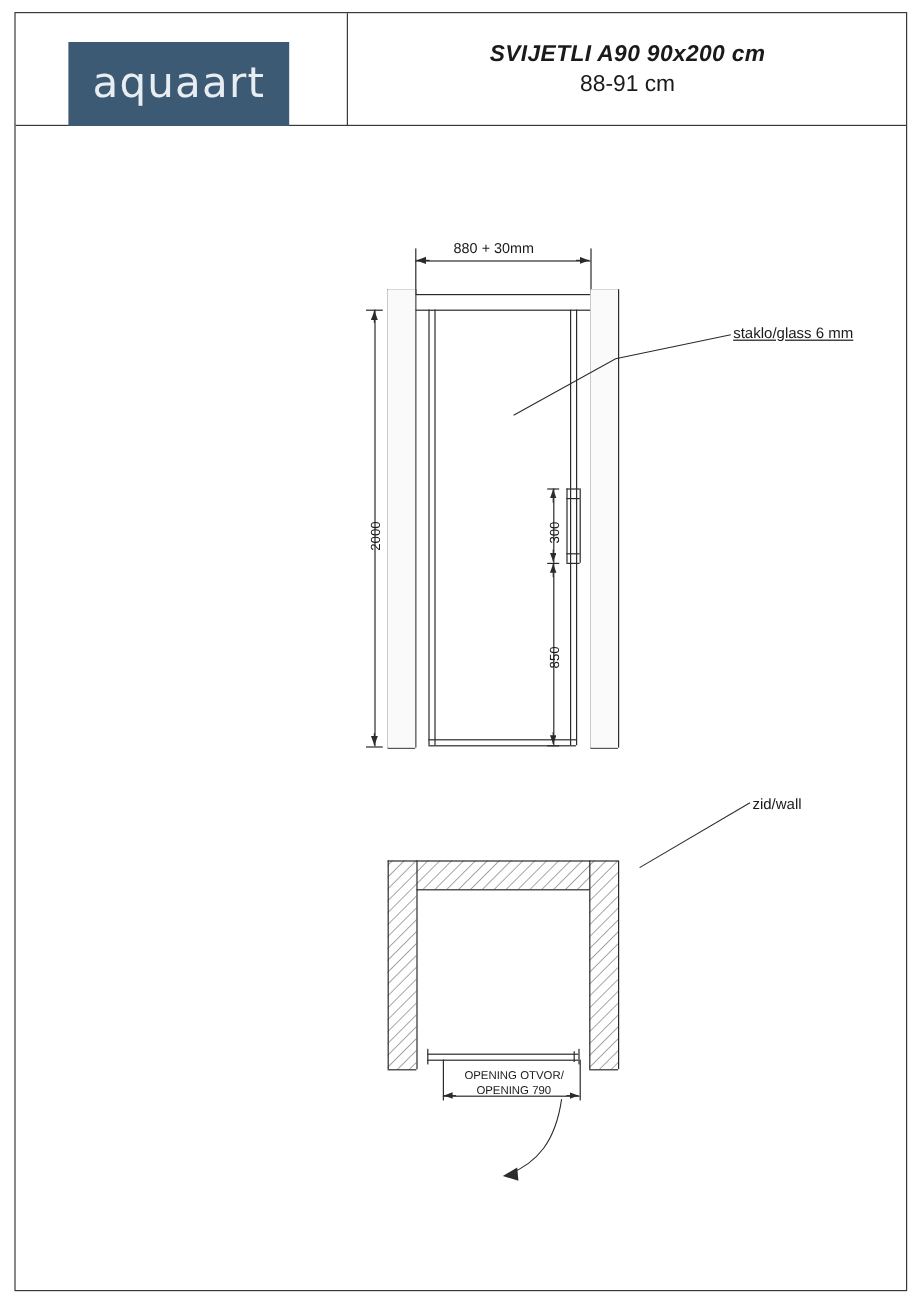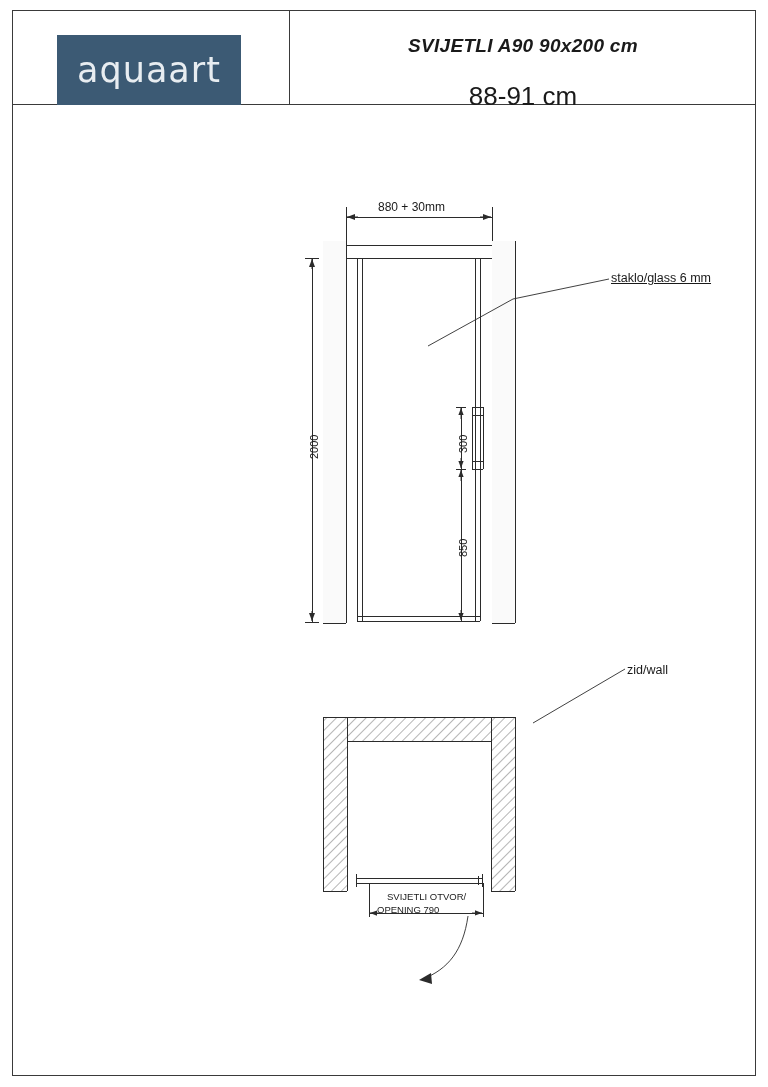--- a/index.html
+++ b/index.html
@@ -70,22 +70,22 @@
     width: 440px;
     text-align: center;
   }
   #title-line1 {
     font-size: 19px;
     font-style: italic;
     font-weight: bold;
     letter-spacing: 0.3px;
   }
   #title-line2 {
-    font-size: 26px;
-    margin-top: 24px;
+    font-size: 19px;
+    margin-top: 3px;
   }
 
   
   .ln {
     position: absolute;
     background: #2b2b2b;
   }
   .hl { height: 1px; }
   .vl { width: 1px; }
 
@@ -190,22 +190,22 @@
 
   <div class="ln hl" style="left:343px; top:867px; width:126px;"></div>
   <div class="ln hl" style="left:343px; top:872px; width:126px;"></div>
   <div class="ln vl" style="left:343px; top:863px; height:13px;"></div>
   <div class="ln vl" style="left:469px; top:863px; height:13px;"></div>
   <div class="ln vl" style="left:465px; top:865px; height:9px;"></div>
 
   <div class="ln hl" style="left:356px; top:902px; width:114px;"></div>
   <div class="ln vl" style="left:356px; top:872px; height:34px;"></div>
   <div class="ln vl" style="left:470px; top:872px; height:34px;"></div>
-  <div class="lbl lbl-sm" style="left:374px; top:880px;">SVIJETLI OTVOR/</div>
-  <div class="lbl lbl-sm" style="left:364px; top:893px;">OPENING 790</div>
+  <div class="lbl lbl-sm" style="left:374px; top:880px;">OPENING OTVOR/</div>
+  <div class="lbl lbl-sm" style="left:384px; top:893px;">OPENING 790</div>
 
   <div class="lbl callout-text" style="left:614px; top:652px;">zid/wall</div>
 
   <svg class="overlay">
     <defs>
       <pattern id="hatch" width="7" height="7" patternUnits="userSpaceOnUse" patternTransform="rotate(45)">
         <line x1="0" y1="0" x2="0" y2="7" stroke="#2b2b2b" stroke-width="0.7"></line>
       </pattern>
       <marker id="arrow" markerWidth="9" markerHeight="9" refX="8" refY="3" orient="auto">
         <path d="M0,0 L8,3 L0,6 z" fill="#2b2b2b"></path>

